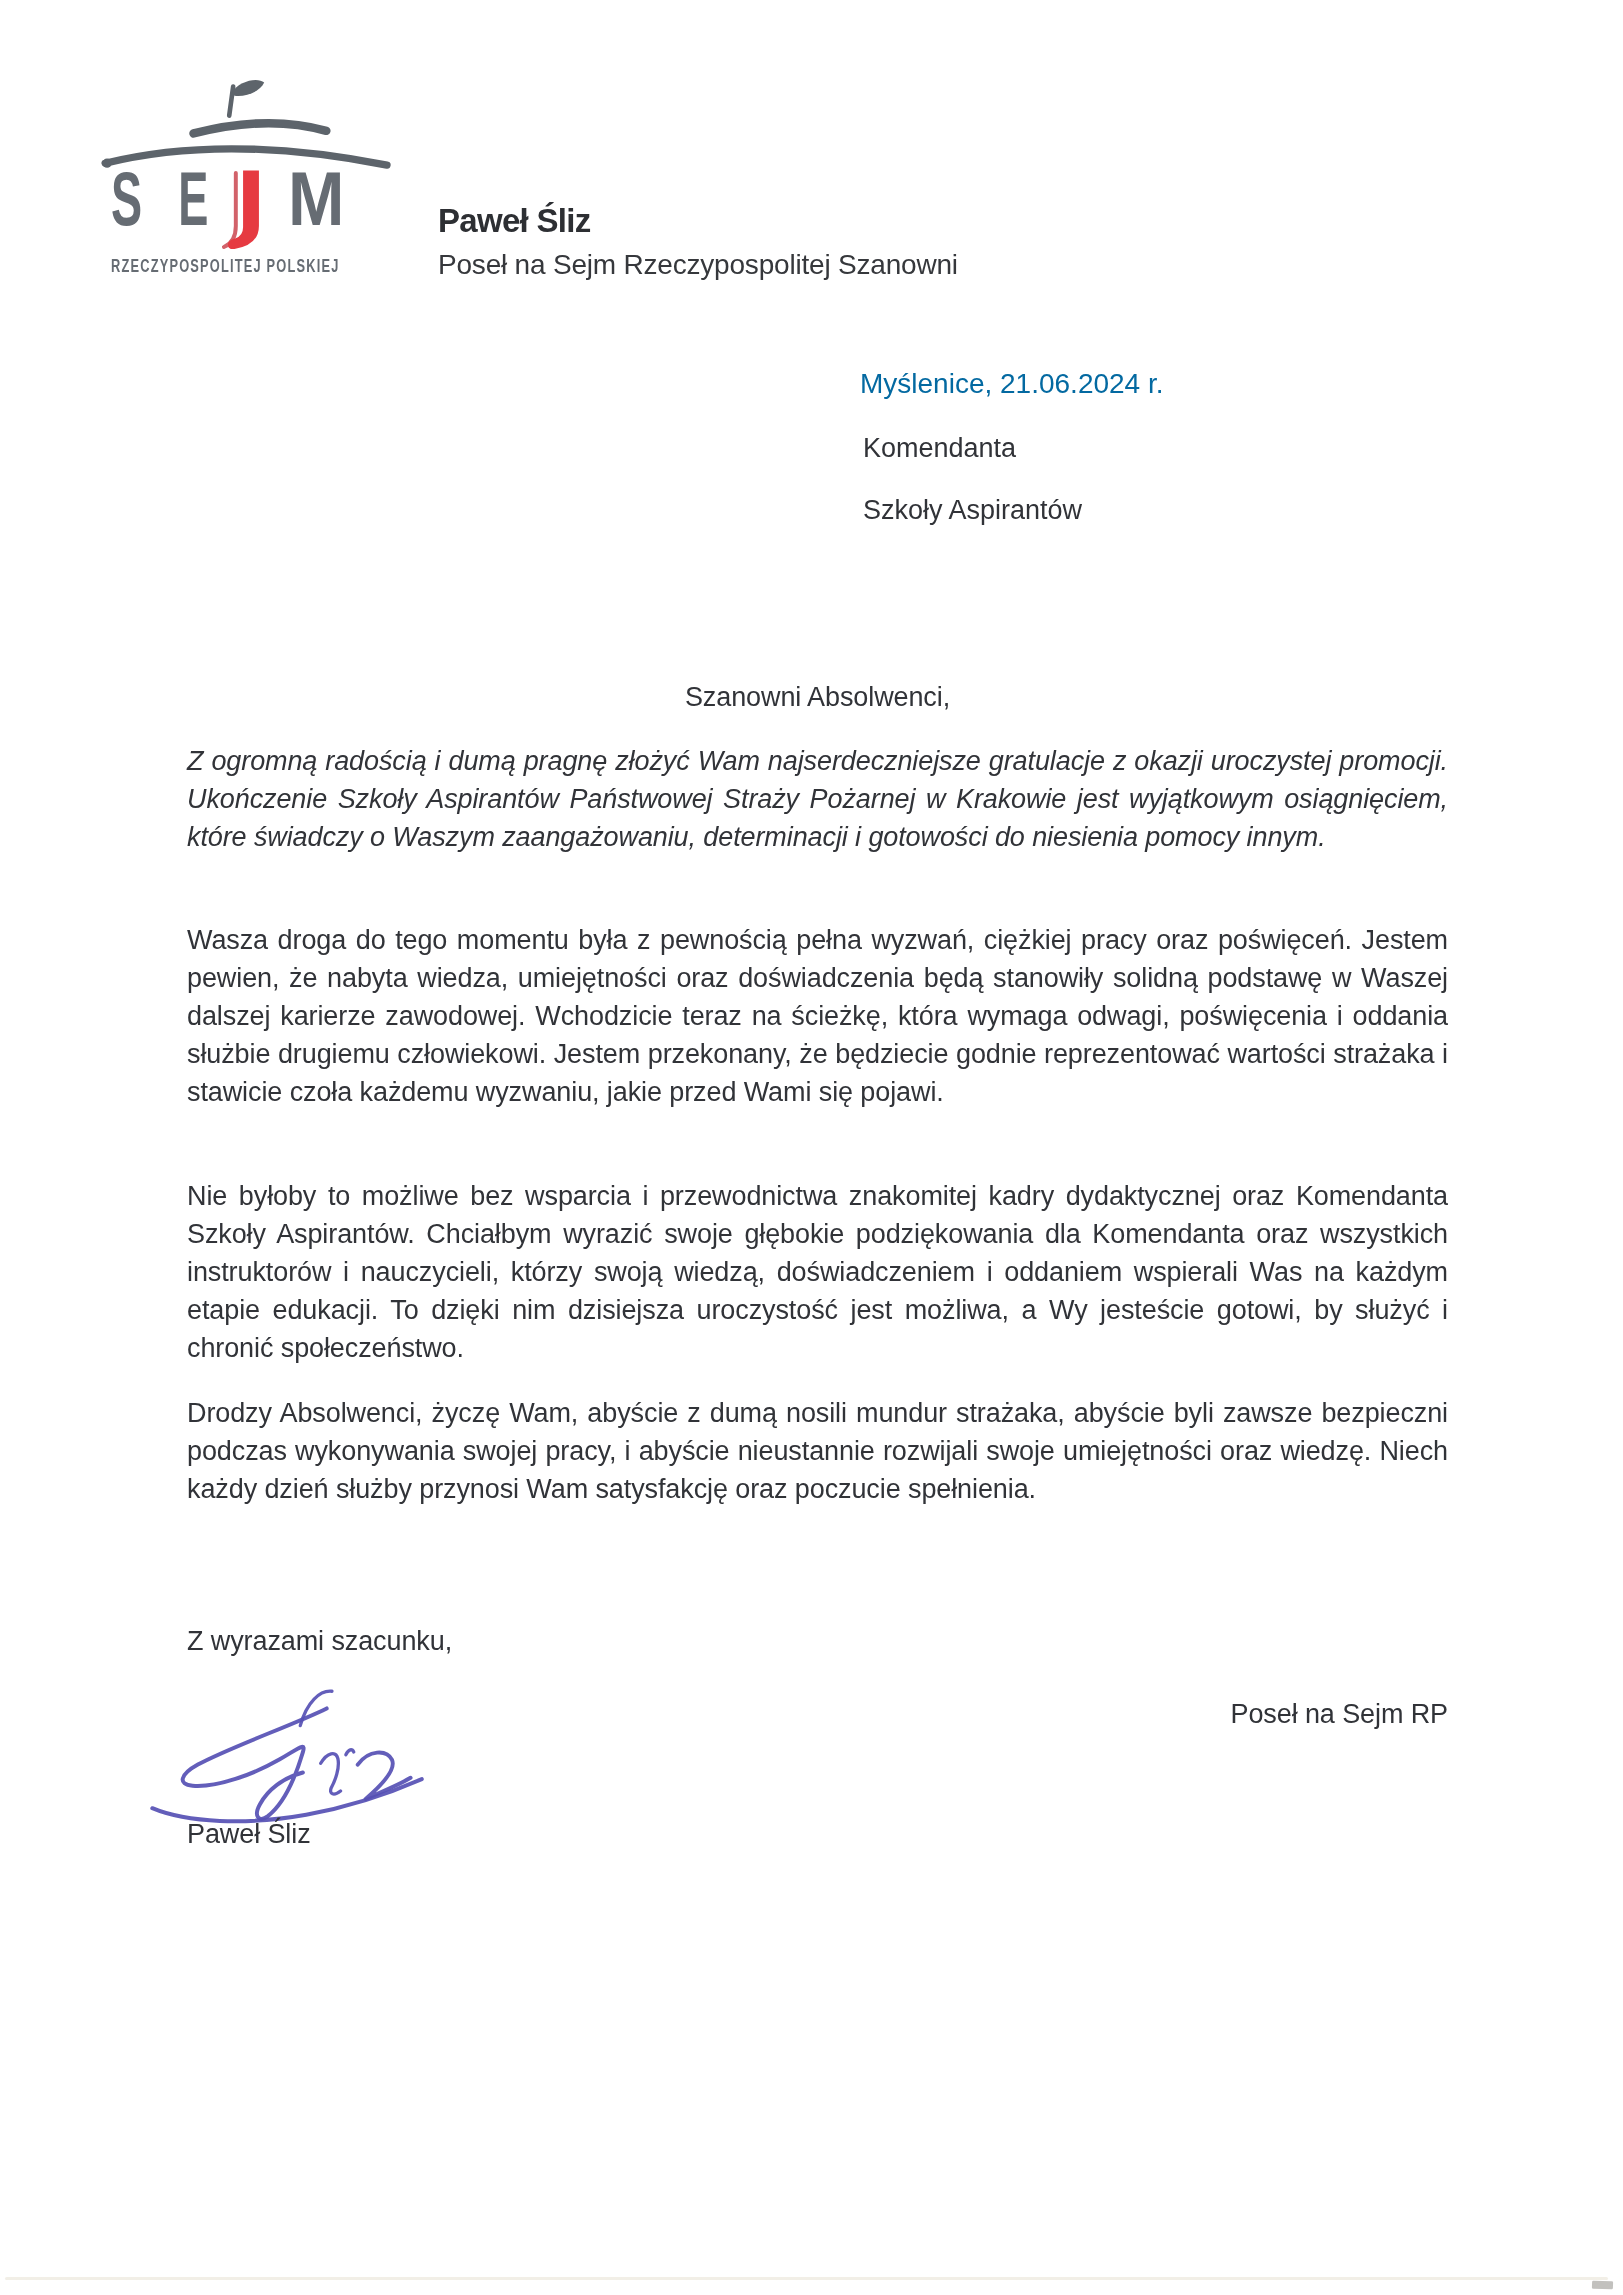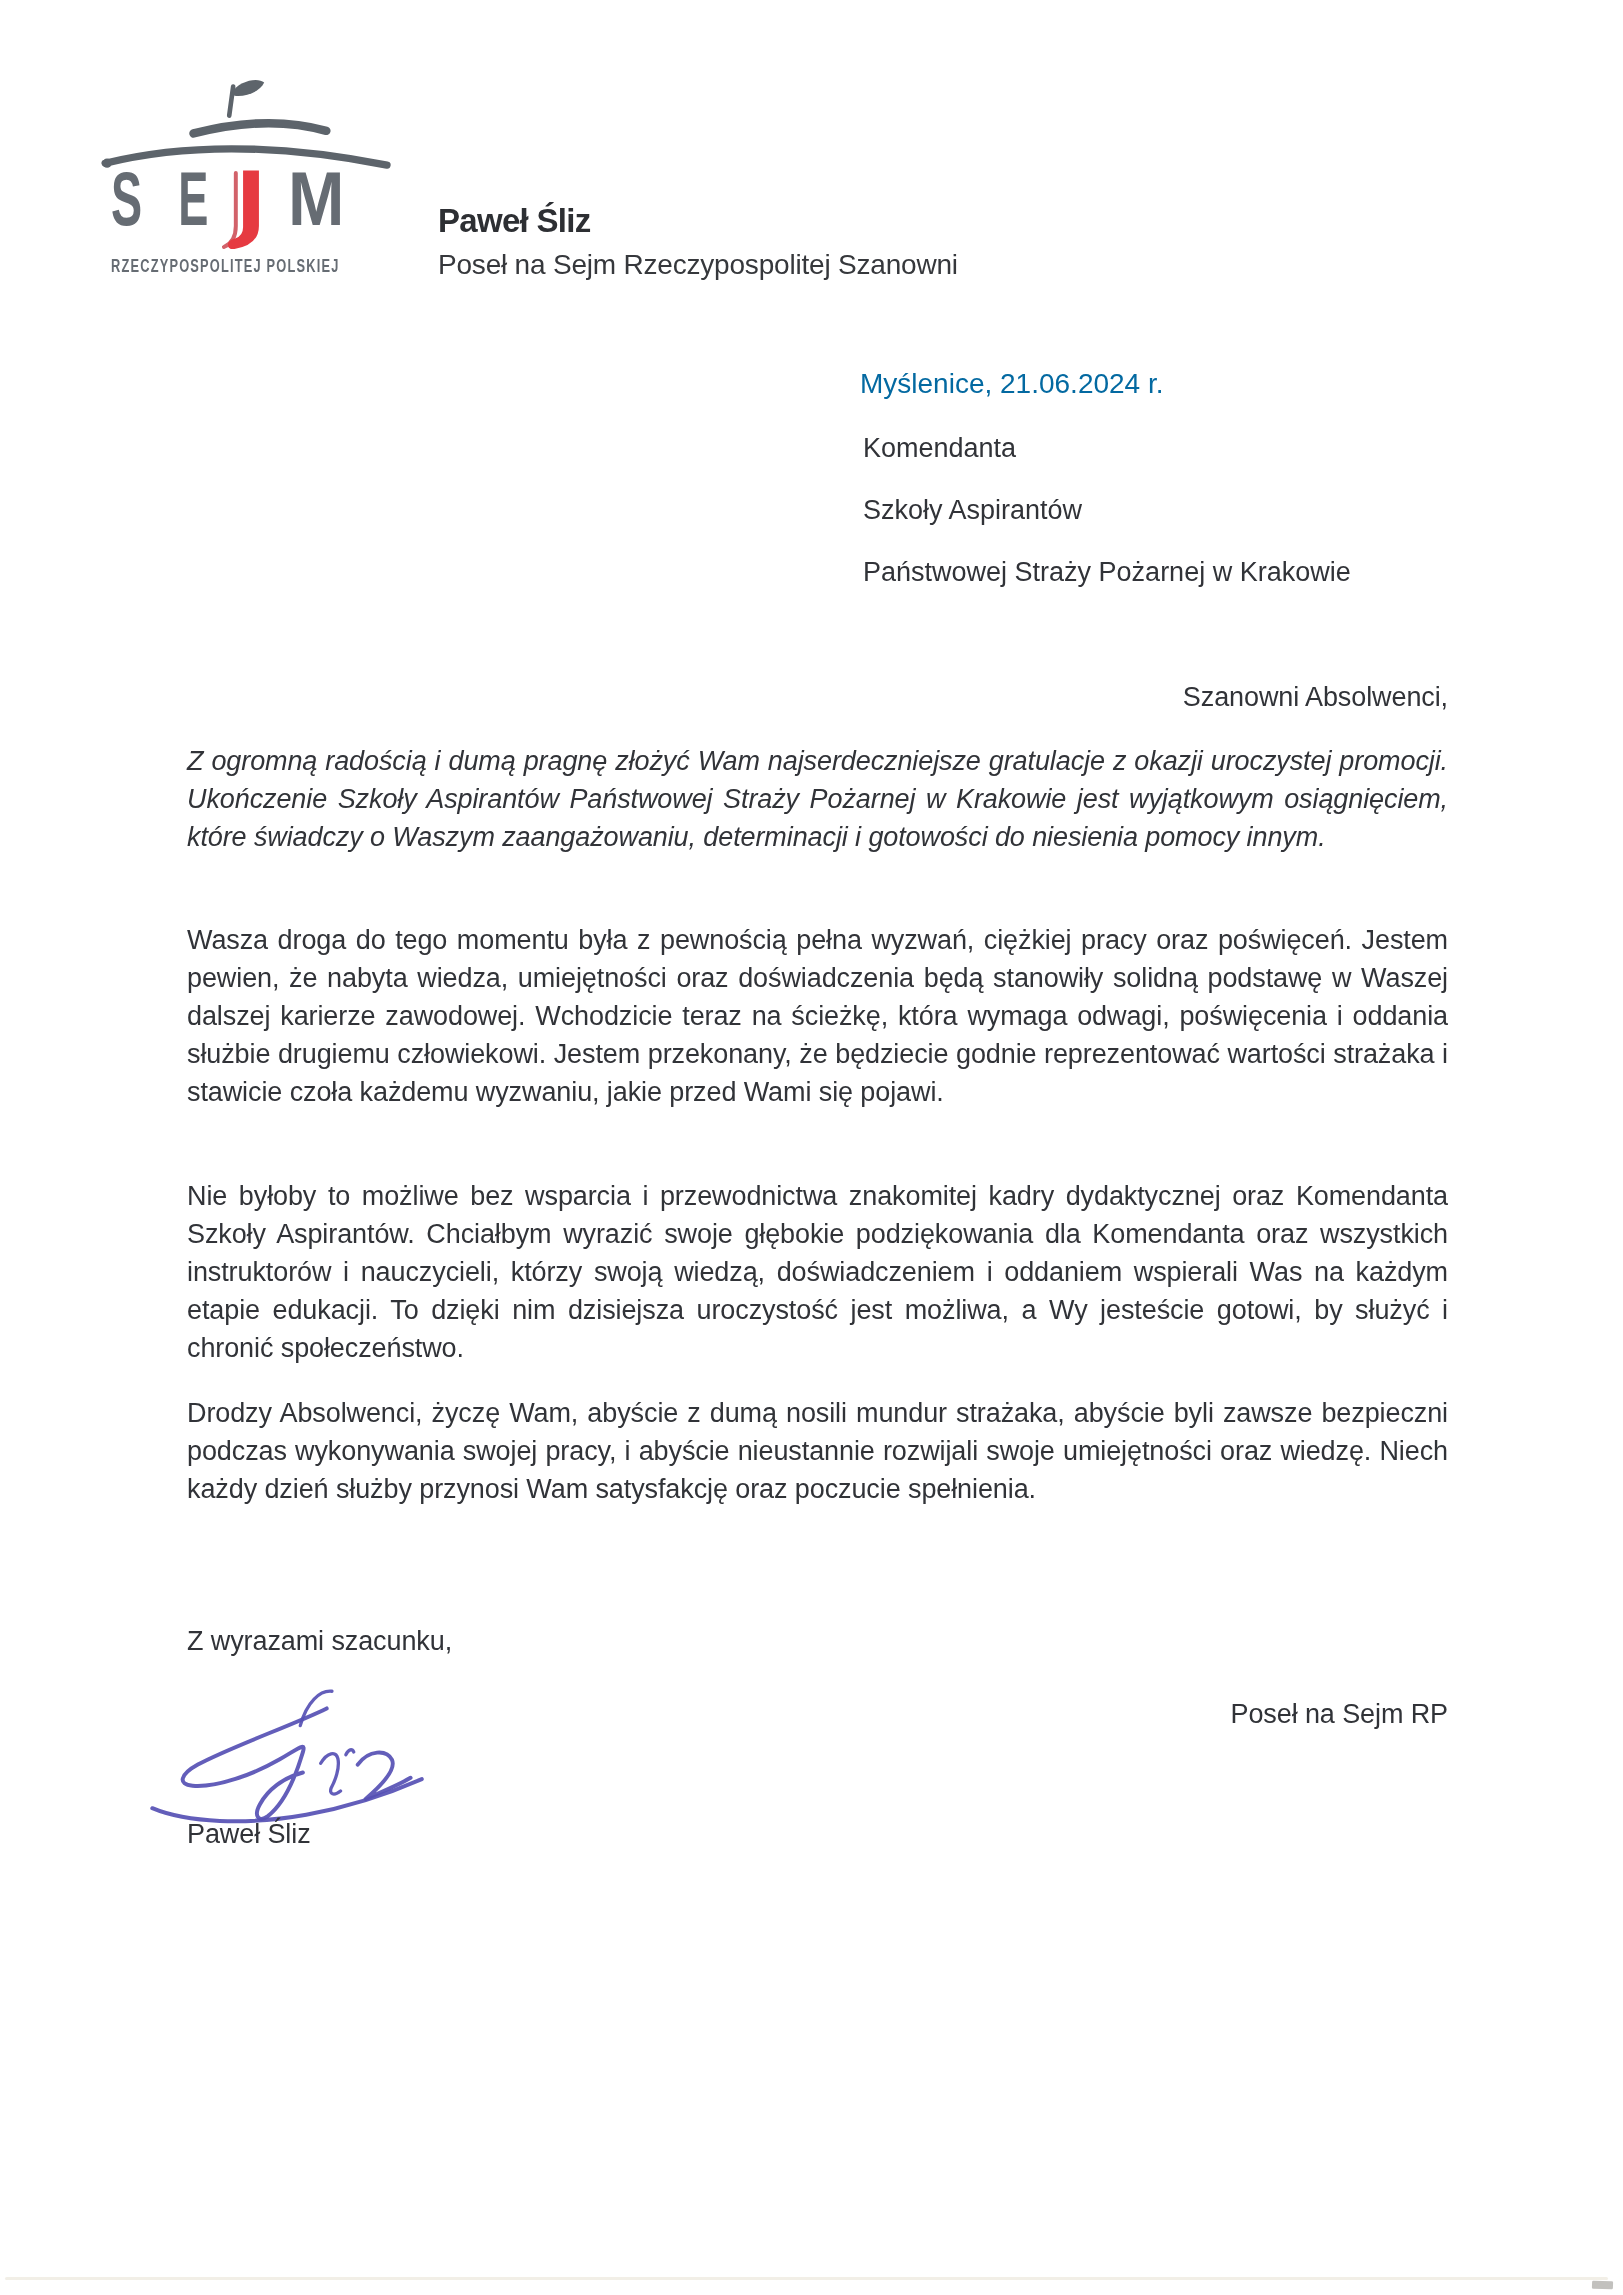--- a/index.html
+++ b/index.html
@@ -30,21 +30,21 @@
   .recipient {
     position: absolute; left: 863px; top: 417px;
     font-size: 27px; line-height: 62px; color: #313338;
   }
   
   .bodytext {
     position: absolute; left: 187px; width: 1261px;
     font-size: 27px; line-height: 38px; letter-spacing: -0.1px;
     color: #313338; text-align: justify;
   }
-  .salutation   { top: 678px; text-align: right; }
+  .salutation   { top: 678px; text-align: center; }
   .para-1       { top: 742px; font-style: italic; }
   .para-2       { top: 921px; }
   .para-3       { top: 1177px; }
   .para-4       { top: 1394px; }
   .closing      { top: 1622px; text-align: left; }
   .signer-role  { top: 1695px; text-align: right; }
   .signer-name  { top: 1815px; text-align: left; }
   
   .signature { position: absolute; left: 147px; top: 1678px; width: 288px; height: 156px; }
   .signature path { fill: none; stroke-linecap: round; stroke-linejoin: round; opacity: 0.92; }
@@ -89,21 +89,20 @@
   </svg>
 
   <div class="sender-name">Paweł Śliz</div>
   <div class="sender-title">Poseł na Sejm Rzeczypospolitej Szanowni</div>
 
   <div class="dateline">Myślenice, 21.06.2024 r.</div>
 
   <div class="recipient">
     <div>Komendanta</div>
     <div>Szkoły Aspirantów</div>
-    <div>Państwowej Straży Pożarnej w Krakowie</div>
   </div>
 
   <div class="bodytext salutation">Szanowni Absolwenci,</div>
   <div class="bodytext para-1">Z ogromną radością i dumą pragnę złożyć Wam najserdeczniejsze gratulacje z okazji uroczystej promocji. Ukończenie Szkoły Aspirantów Państwowej Straży Pożarnej w Krakowie jest wyjątkowym osiągnięciem, które świadczy o Waszym zaangażowaniu, determinacji i gotowości do niesienia pomocy innym.</div>
   <div class="bodytext para-2">Wasza droga do tego momentu była z pewnością pełna wyzwań, ciężkiej pracy oraz poświęceń. Jestem pewien, że nabyta wiedza, umiejętności oraz doświadczenia będą stanowiły solidną podstawę w Waszej dalszej karierze zawodowej. Wchodzicie teraz na ścieżkę, która wymaga odwagi, poświęcenia i oddania służbie drugiemu człowiekowi. Jestem przekonany, że będziecie godnie reprezentować wartości strażaka i stawicie czoła każdemu wyzwaniu, jakie przed Wami się pojawi.</div>
   <div class="bodytext para-3">Nie byłoby to możliwe bez wsparcia i przewodnictwa znakomitej kadry dydaktycznej oraz Komendanta Szkoły Aspirantów. Chciałbym wyrazić swoje głębokie podziękowania dla Komendanta oraz wszystkich instruktorów i nauczycieli, którzy swoją wiedzą, doświadczeniem i oddaniem wspierali Was na każdym etapie edukacji. To dzięki nim dzisiejsza uroczystość jest możliwa, a Wy jesteście gotowi, by służyć i chronić społeczeństwo.</div>
   <div class="bodytext para-4">Drodzy Absolwenci, życzę Wam, abyście z dumą nosili mundur strażaka, abyście byli zawsze bezpieczni podczas wykonywania swojej pracy, i abyście nieustannie rozwijali swoje umiejętności oraz wiedzę. Niech każdy dzień służby przynosi Wam satysfakcję oraz poczucie spełnienia.</div>
 
   <div class="bodytext closing">Z wyrazami szacunku,</div>
   <div class="bodytext signer-role">Poseł na Sejm RP</div>

